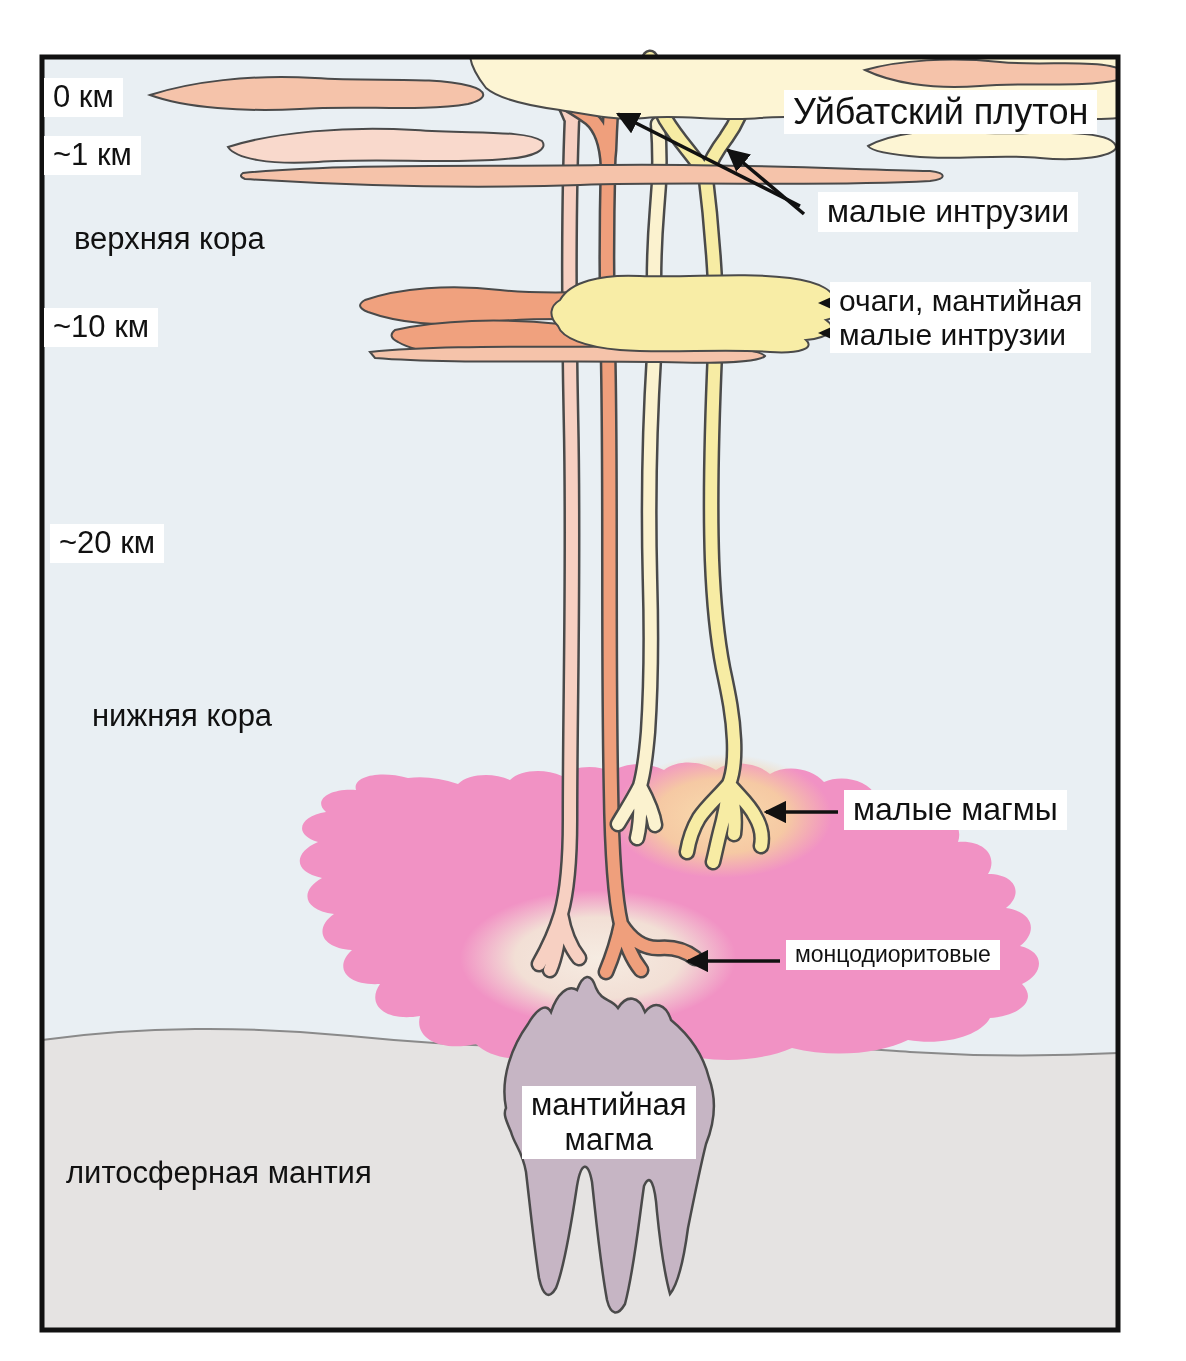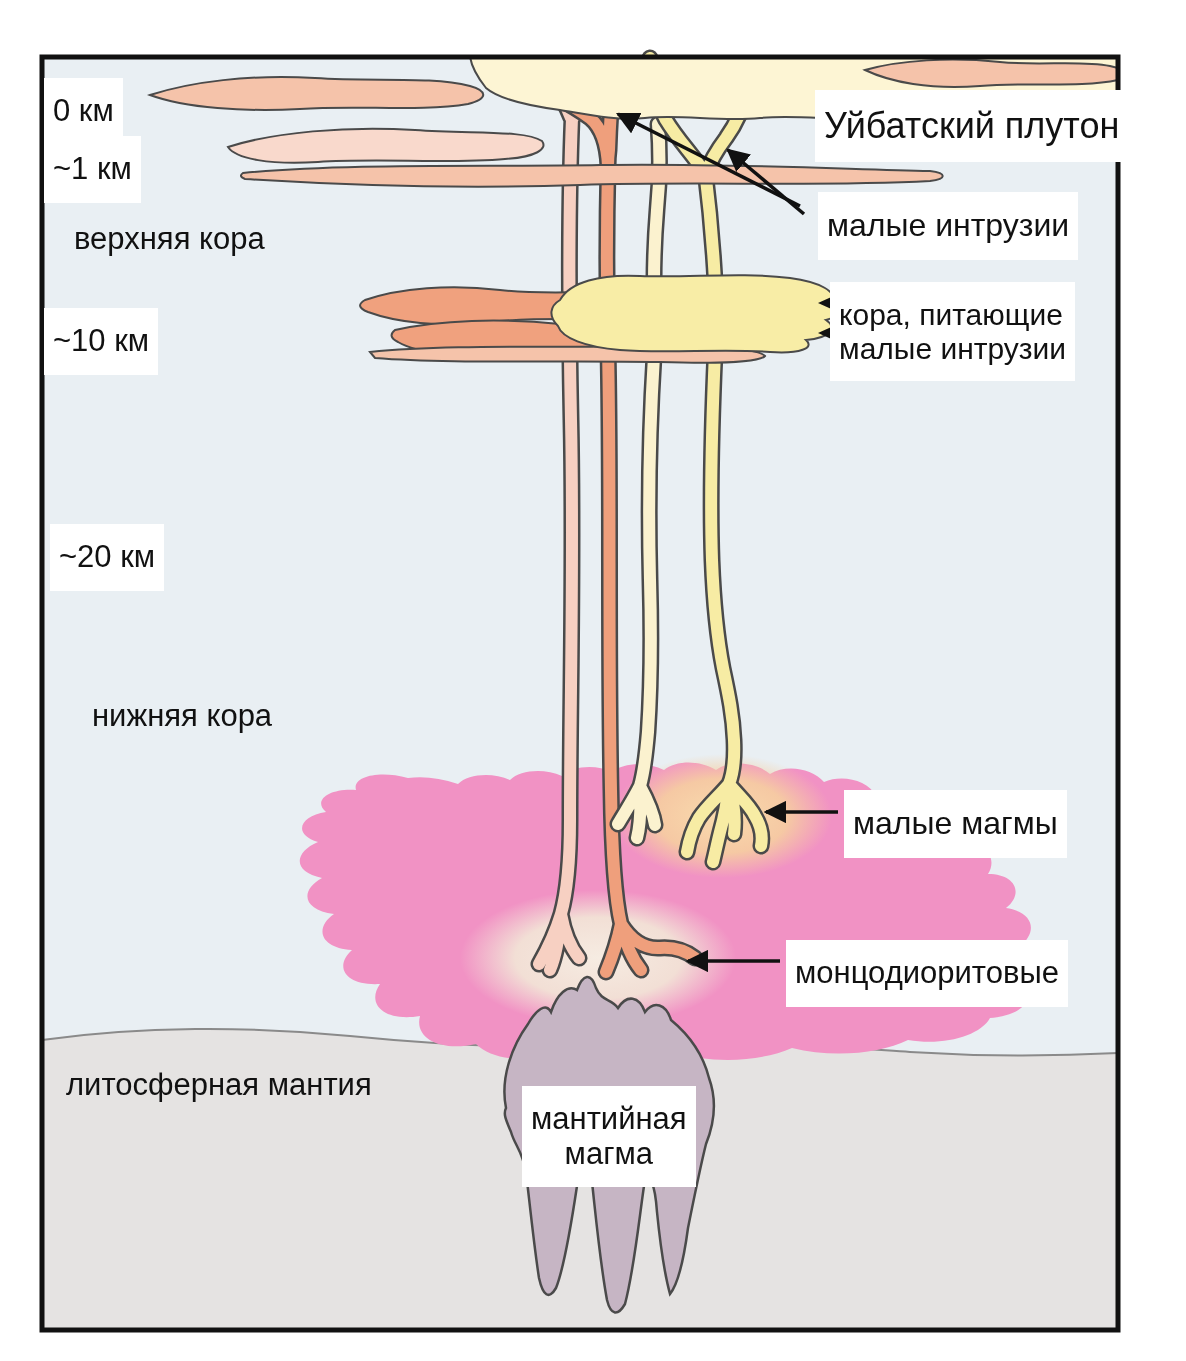--- a/index.html
+++ b/index.html
@@ -12,21 +12,21 @@
   }
   svg{position:absolute;left:0;top:0;}
   .lbl{
     position:absolute;
     color:#111;
     font-size:31px;
     line-height:1.12;
     white-space:nowrap;
     z-index:5;
   }
-  .boxed{background:#ffffff;padding:16px 9px;}
+  .boxed{background:#ffffff;padding:2px 9px;}
   .title-lbl{font-size:36px;}
   .centered{text-align:center;margin-top:40px;}
 
   
   .crust-bg{fill:var(--crust-bg);}
   .mantle-bg{fill:var(--mantle-bg);}
   .boundary{fill:none;stroke:#8a8a8a;stroke-width:2;}
   .hotzone{fill:var(--hot-zone-pink);}
   .magma-mantle{fill:var(--mantle-magma);stroke:var(--outline);stroke-width:2.5;}
   .sill-salmon{fill:var(--salmon);stroke:var(--outline);stroke-width:2;}
@@ -113,30 +113,30 @@
 
   <rect class="border" x="42" y="57" width="1076" height="1273"></rect>
 </svg>
 
 <div class="lbl boxed" style="left:44px;top:78px;">0 км</div>
 <div class="lbl boxed" style="left:44px;top:136px;">~1 км</div>
 <div class="lbl" style="left:74px;top:222px;">верхняя кора</div>
 <div class="lbl boxed" style="left:44px;top:300px;margin-top:8px;">~10 км</div>
 <div class="lbl boxed" style="left:50px;top:524px;">~20 км</div>
 <div class="lbl" style="left:92px;top:699px;">нижняя кора</div>
-<div class="lbl" style="left:66px;top:1068px;">литосферная мантия</div>
+<div class="lbl" style="left:66px;top:1156px;">литосферная мантия</div>
 
-<div class="lbl title-lbl boxed" style="left:815px;top:90px;">Уйбатский плутон</div>
+<div class="lbl title-lbl boxed" style="left:784px;top:90px;">Уйбатский плутон</div>
 <div class="lbl boxed" style="left:818px;top:192px;font-size:32px;">малые интрузии</div>
 <div class="lbl boxed" style="left:830px;top:282px;font-size:30px;">
-  <div>кора, питающие</div>
+  <div>очаги, мантийная</div>
   <div>малые интрузии</div>
 </div>
 <div class="lbl boxed" style="left:844px;top:790px;font-size:32px;">малые магмы</div>
-<div class="lbl boxed" style="left:786px;top:940px;font-size:31px;">
+<div class="lbl boxed" style="left:786px;top:940px;font-size:23px;">
   <div>монцодиоритовые</div>
 </div>
 <div class="lbl boxed centered" style="left:522px;top:1046px;font-size:31px;">
   <div>мантийная</div>
   <div>магма</div>
 </div>
 
 </div>
 
 </body></html>

